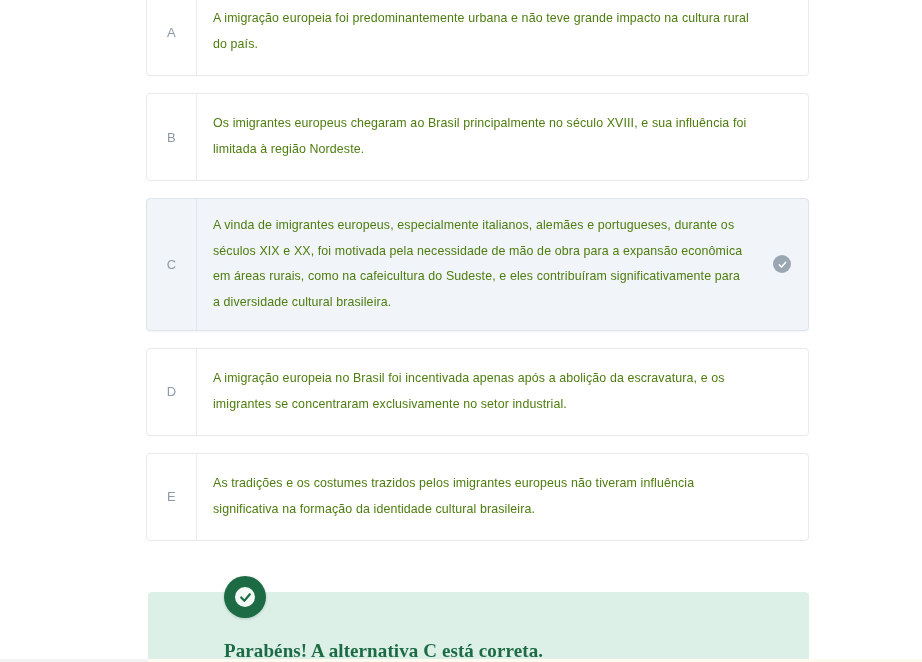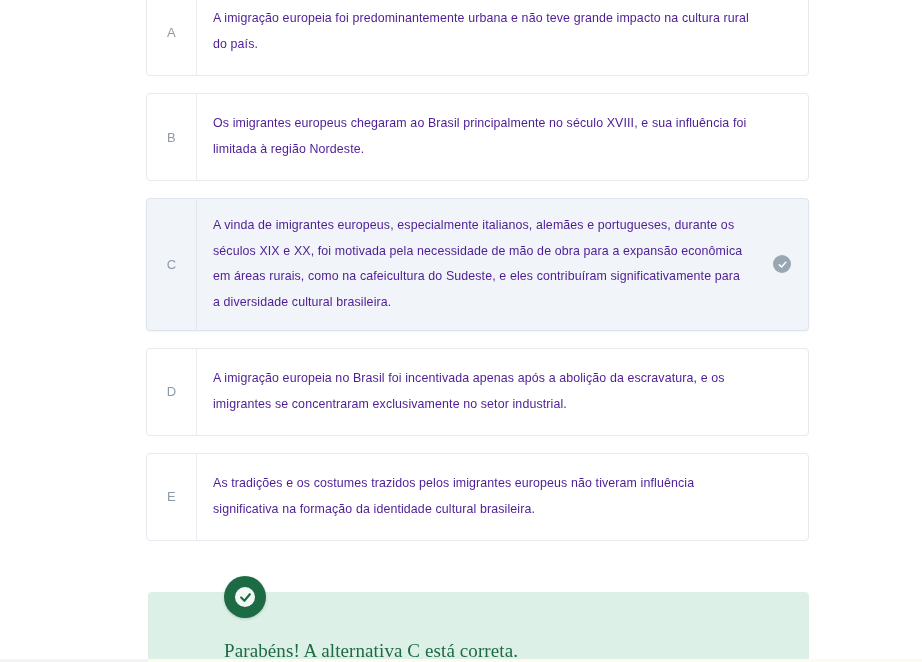--- a/index.html
+++ b/index.html
@@ -63,21 +63,21 @@
   .option-body {
     flex: 1 1 auto;
     display: flex;
     align-items: center;
     padding: 14px 58px 14px 16px;
   }
 
   .option-text {
     font-size: 12.4px;
     line-height: 2.07;
-    color: #4c1d95;
+    color: #4d7c0f;
     letter-spacing: .12px;
   }
 
   .option-check {
     position: absolute;
     right: 17px;
     top: 50%;
     transform: translateY(-50%);
     width: 18px;
     height: 18px;
@@ -128,21 +128,21 @@
   }
 
   .feedback-badge svg { width: 13px; height: 13px; display: block; }
 
   .feedback-title {
     position: absolute;
     left: 224px;
     top: 640px;
     font-family: "Liberation Serif", serif;
     font-size: 19px;
-    font-weight: 400;
+    font-weight: 700;
     color: #1d6b44;
     letter-spacing: .1px;
     white-space: nowrap;
   }
 
   .bottom-strip {
     position: absolute;
     left: 0;
     bottom: 0;
     width: 922px;

